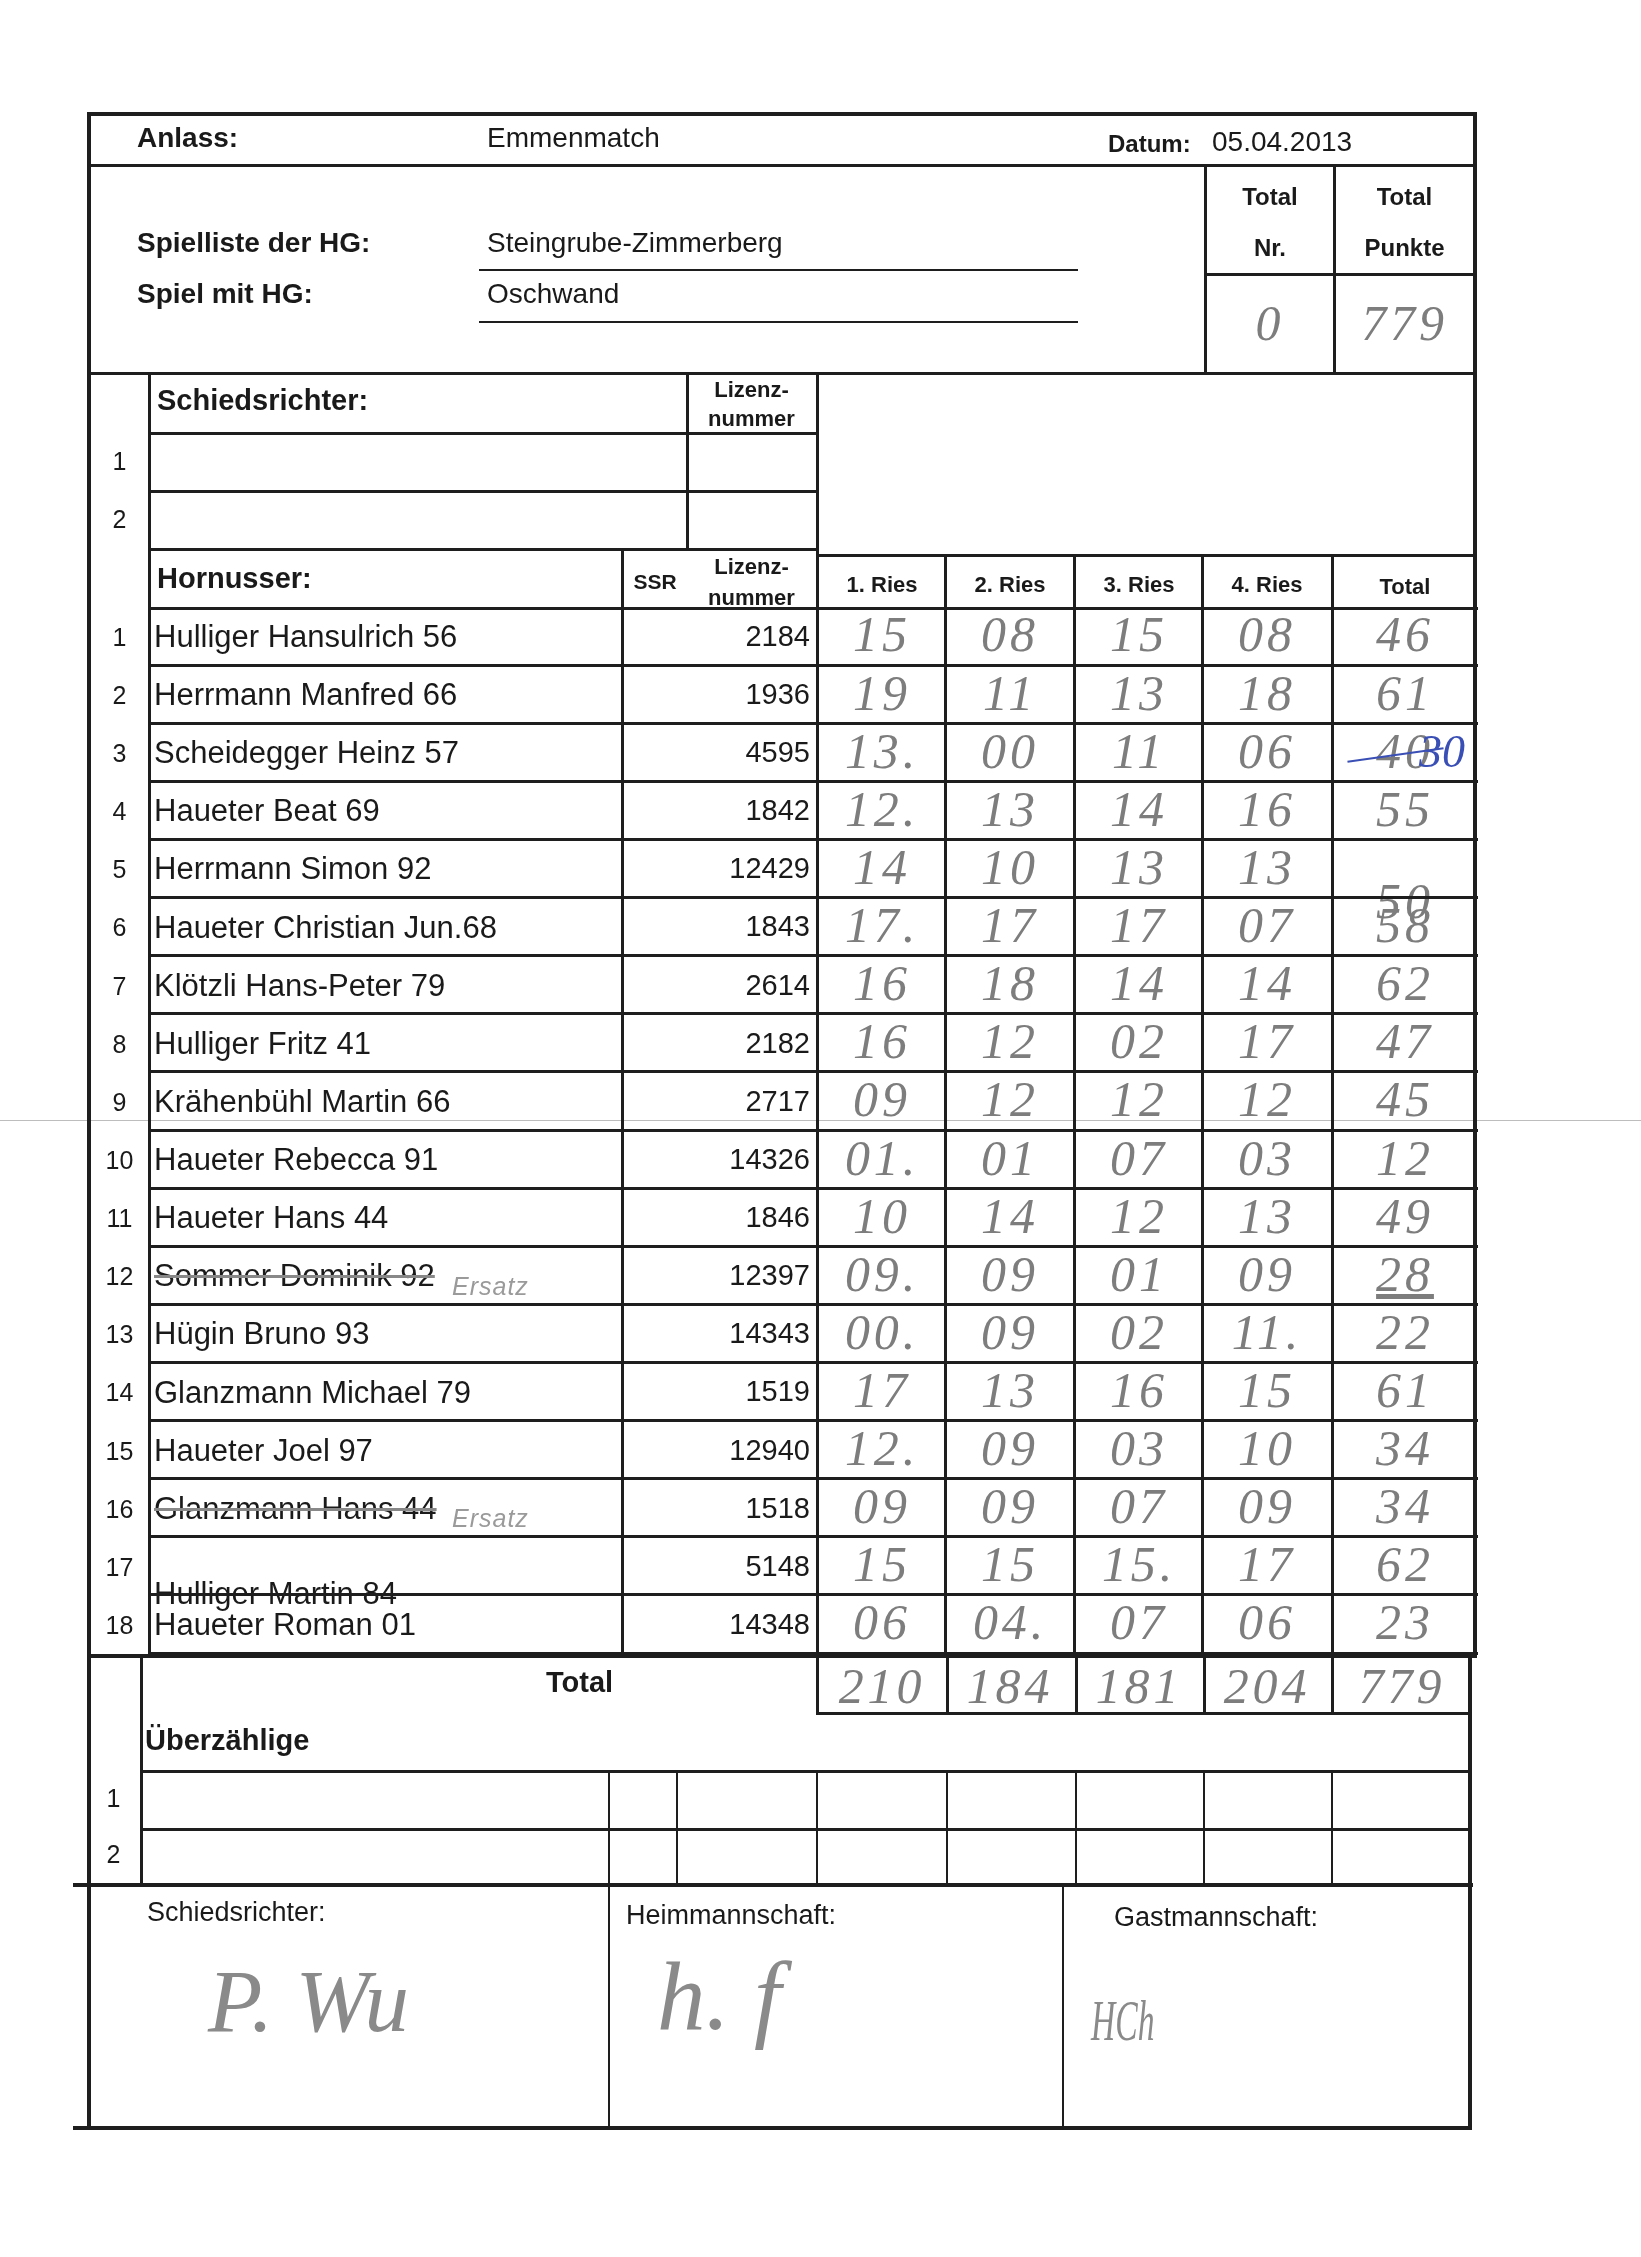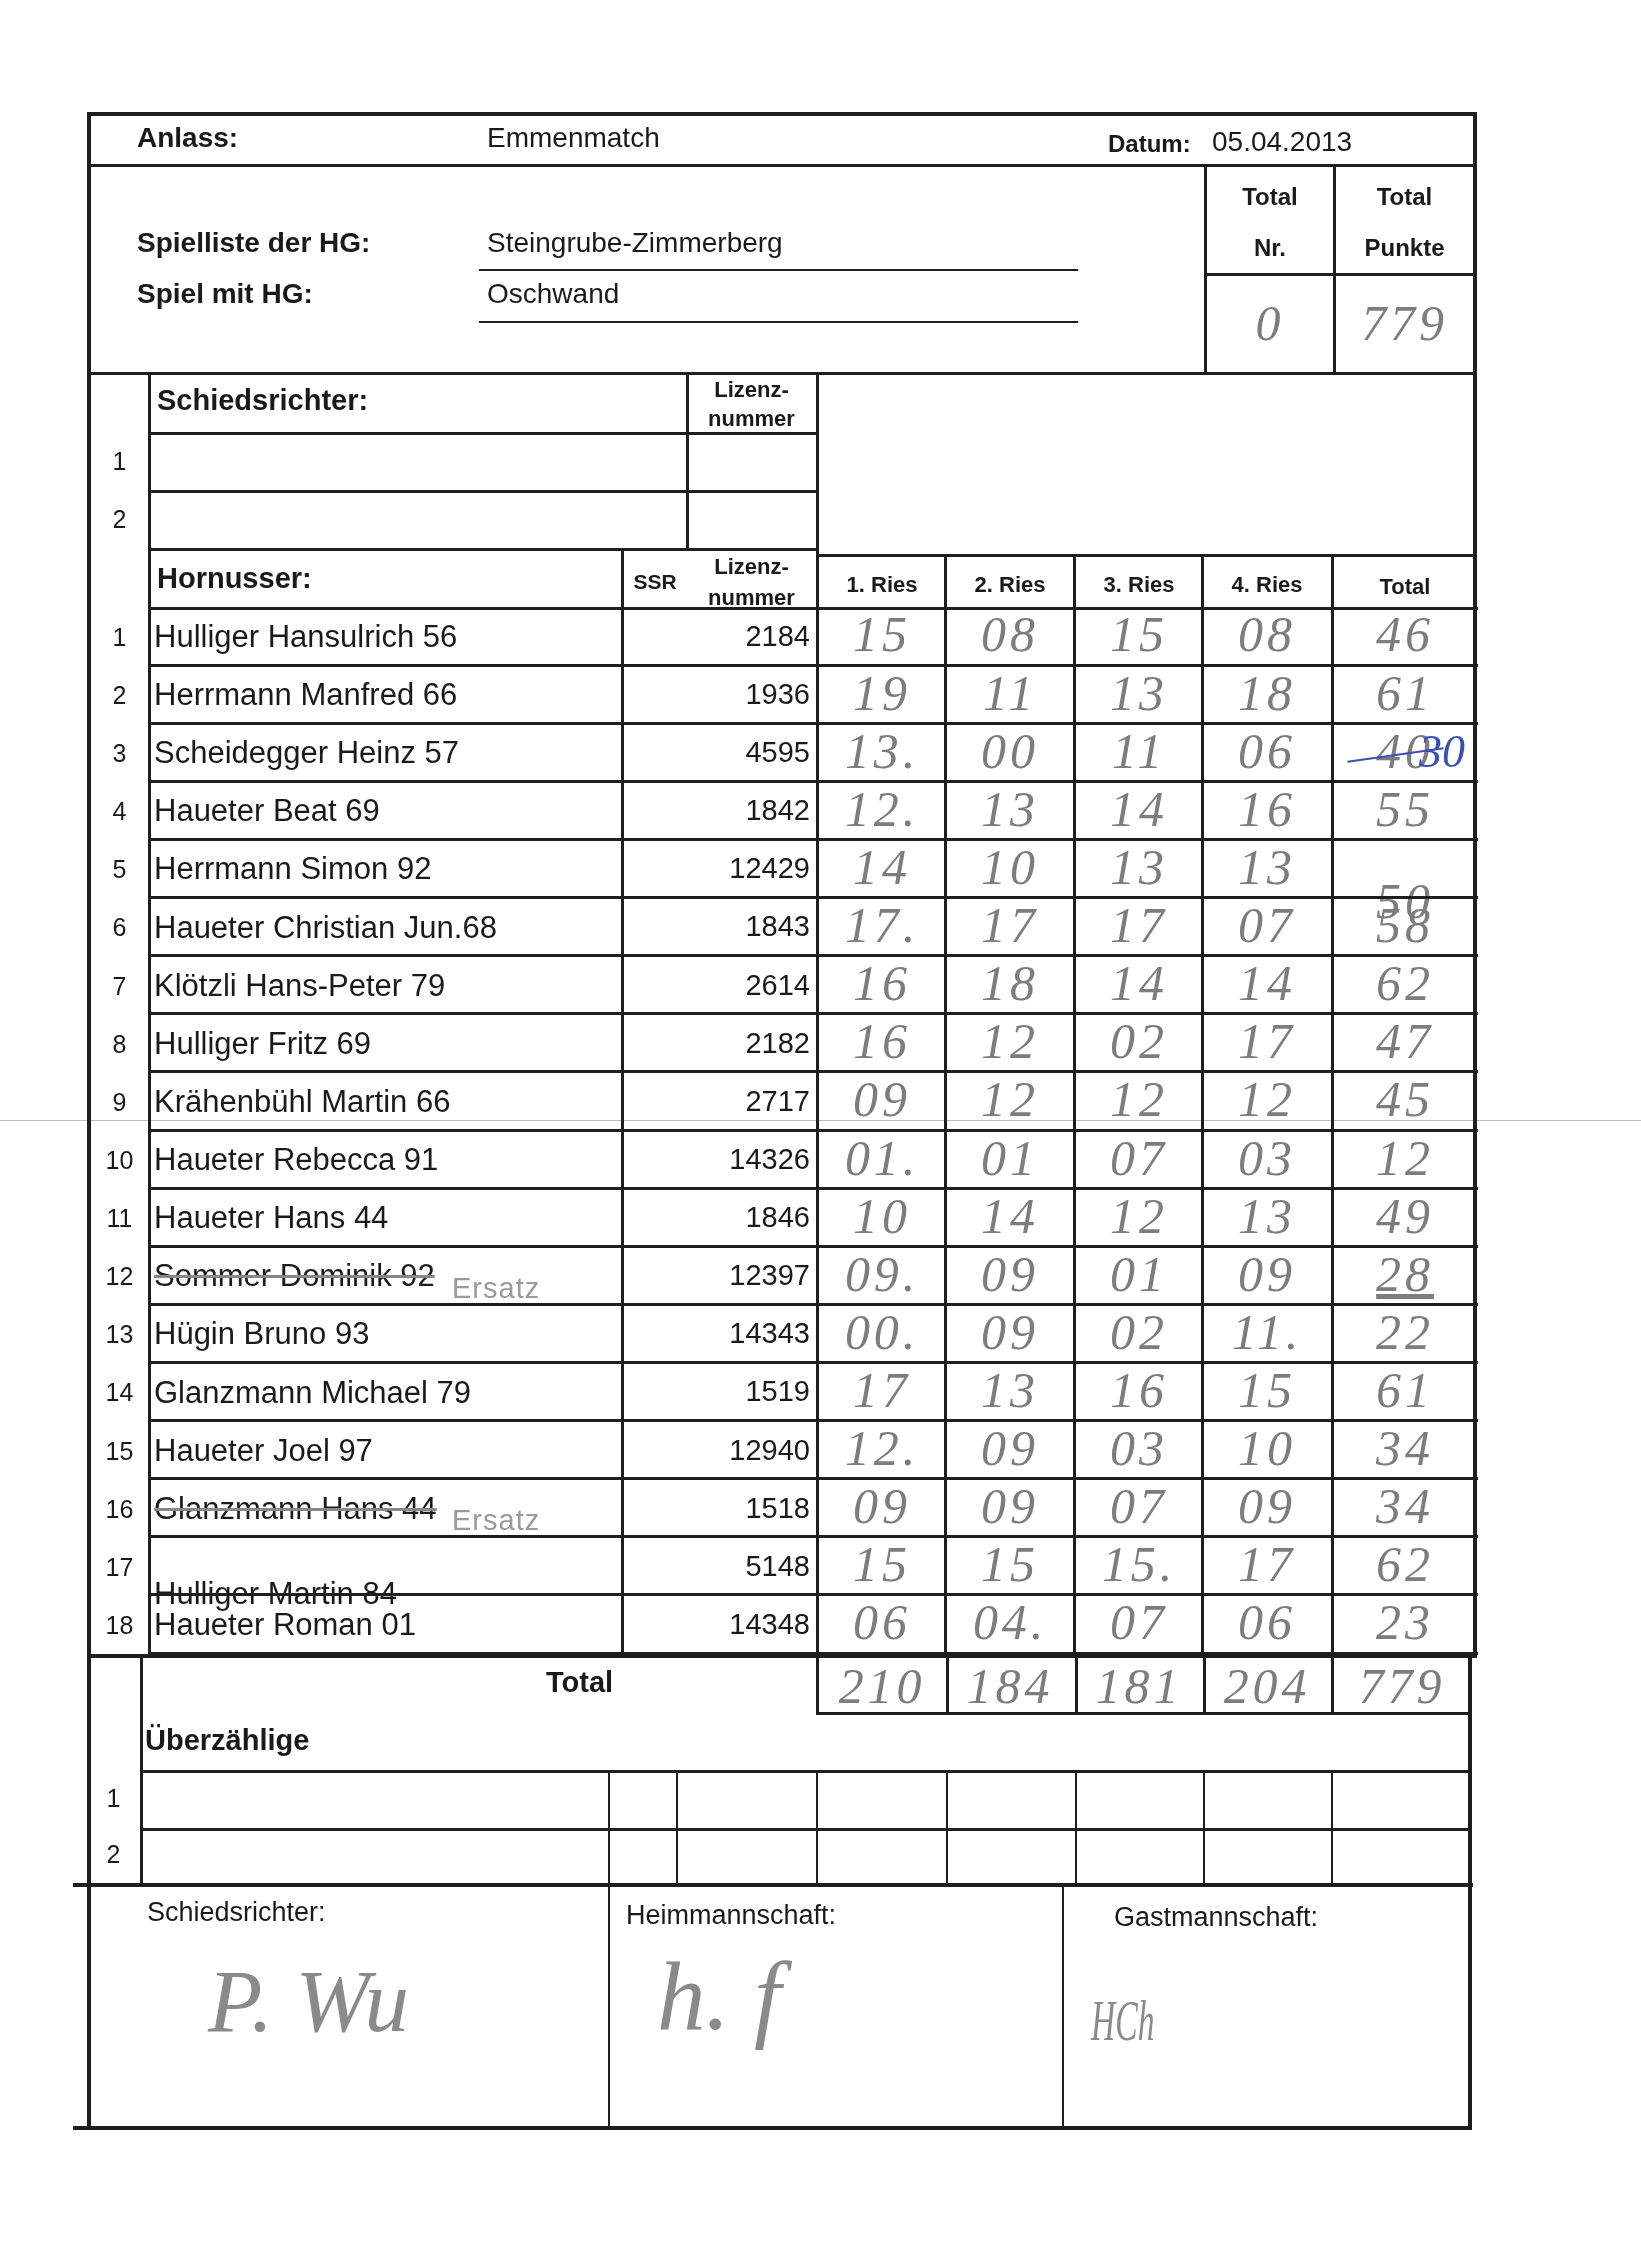--- a/index.html
+++ b/index.html
@@ -11,21 +11,21 @@
   .vline { position:absolute; background:#1e1e1e; width:2.9px; }
   .hand { font-family:"Liberation Serif", serif; font-style:italic; color:#7d7d7d; letter-spacing:3.9px; }
   .hand-blue { font-family:"Liberation Serif", serif; font-style:italic; color:#3a4fb5; }
   .lbl { font-size:28px; }
   .hdr { font-size:22px; font-weight:bold; text-align:center; }
   .rownum { font-size:25px; text-align:center; }
   .name { font-size:31px; white-space:nowrap; }
   .lic { font-size:29px; text-align:right; }
   .score { font-size:50px; text-align:center; }
   .strike { text-decoration:line-through; text-decoration-color:#888; }
-  .ersatz { font-family:"Liberation Sans", sans-serif; color:#9a9a9a; font-size:29px; letter-spacing:1px; }
+  .ersatz { font-family:"Liberation Sans", sans-serif; color:#9a9a9a; font-size:25px; letter-spacing:1px;font-style:italic; }
   .sig { font-family:"Liberation Serif", serif; font-style:italic; color:#8a8a8a; }
   .fold { position:absolute; height:1px; background:#bdbdbd; }
 </style>
 </head>
 <body>
 
 <div id="sheet">
 
   <div class="fold" style="left:0; top:1120px; width:1641px;"></div>
 
@@ -169,21 +169,21 @@
       <div class="abs" style="left:624px; top:956px; width:62px; height:58px;"></div>
       <div class="abs lic" style="left:688px; top:969px; width:122px;">2614</div>
       <div class="abs hand score" style="left:819px; top:954px; width:126px;">16</div>
       <div class="abs hand score" style="left:947px; top:954px; width:126px;">18</div>
       <div class="abs hand score" style="left:1076px; top:954px; width:126px;">14</div>
       <div class="abs hand score" style="left:1204px; top:954px; width:126px;">14</div>
       <div class="abs hand score" style="left:1337px; top:954px; width:136px;">62</div>
       <div class="hline" style="left:148px; top:1012px; width:1330px; height:2.9px;"></div>
       <div class="abs" style="left: 0px; top: 1014px; width: 0px; height: 58px;"></div>
       <div class="abs rownum" style="left:91px; top:1030px; width:57px;">8</div>
-      <div class="abs name" style="left:154px; top:1026px;">Hulliger Fritz 69</div>
+      <div class="abs name" style="left:154px; top:1026px;">Hulliger Fritz 41</div>
       <div class="abs" style="left:624px; top:1014px; width:62px; height:58px;"></div>
       <div class="abs lic" style="left:688px; top:1027px; width:122px;">2182</div>
       <div class="abs hand score" style="left:819px; top:1012px; width:126px;">16</div>
       <div class="abs hand score" style="left:947px; top:1012px; width:126px;">12</div>
       <div class="abs hand score" style="left:1076px; top:1012px; width:126px;">02</div>
       <div class="abs hand score" style="left:1204px; top:1012px; width:126px;">17</div>
       <div class="abs hand score" style="left:1337px; top:1012px; width:136px;">47</div>
       <div class="hline" style="left:148px; top:1070px; width:1330px; height:2.9px;"></div>
       <div class="abs" style="left: 0px; top: 1072px; width: 0px; height: 58px;"></div>
       <div class="abs rownum" style="left:91px; top:1088px; width:57px;">9</div>

